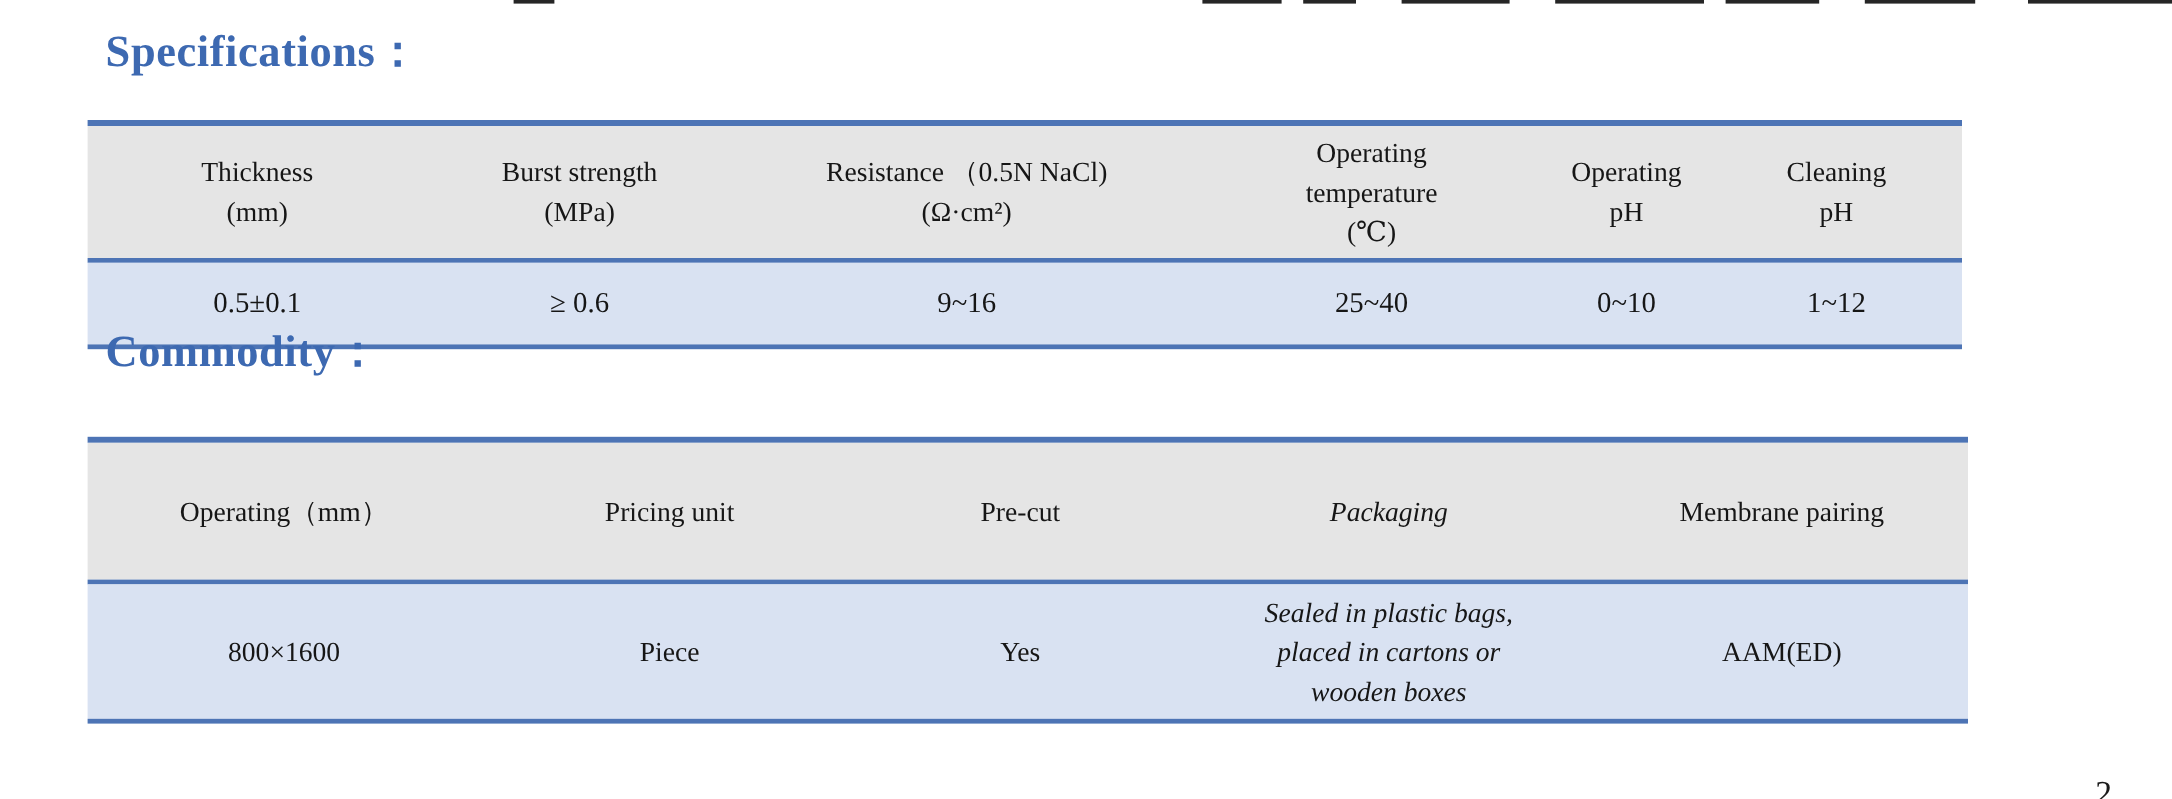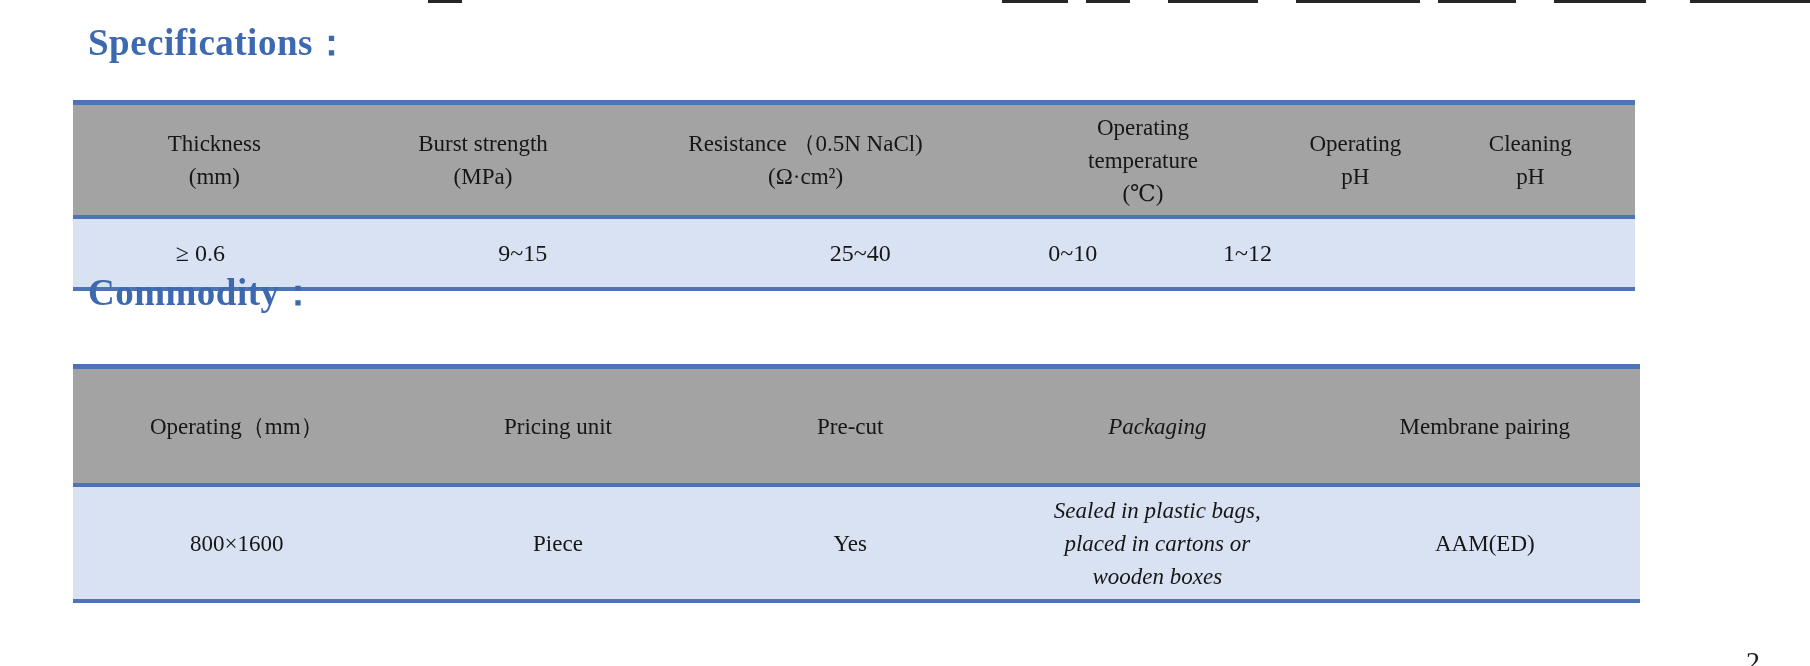--- a/index.html
+++ b/index.html
@@ -41,21 +41,21 @@
   .cell {
     display: flex;
     align-items: center;
     justify-content: center;
     text-align: center;
     white-space: pre-line;
     font-size: 23px;
     line-height: 33px;
     padding: 0 4px;
   }
-  .header-row { background: #a3a3a3; }
+  .header-row { background: #e5e5e5; }
   #spec-table .header-row { height: 110px; }
   #commodity-table .header-row { height: 114px; }
   .data-row { background: #d9e2f2; }
   #spec-table .data-row { height: 68px; }
   #commodity-table .data-row { height: 112px; }
   .data-row .cell { font-size: 24px; }
   #commodity-table .data-row .cell { font-size: 23px; }
 
   
   .sc1 { width: 18.1%; } .sc2 { width: 16.3%; } .sc3 { width: 25.0%; }
@@ -100,22 +100,23 @@
     <div class="cell sc4">Operating
 temperature
 (℃)</div>
     <div class="cell sc5">Operating
 pH</div>
     <div class="cell sc6">Cleaning
 pH</div>
   </div>
   <div class="rule thin"></div>
   <div class="trow data-row">
+    <div class="cell sc1">0.5±0.1</div>
     <div class="cell sc2">≥ 0.6</div>
-    <div class="cell sc3">9~15</div>
+    <div class="cell sc3">9~16</div>
     <div class="cell sc4">25~40</div>
     <div class="cell sc5">0~10</div>
     <div class="cell sc6">1~12</div>
   </div>
   <div class="rule thin"></div>
 </div>
 
 <h1 id="commodity-title" class="section-title">Commodity：</h1>
 
 <div id="commodity-table" class="doc-table">

